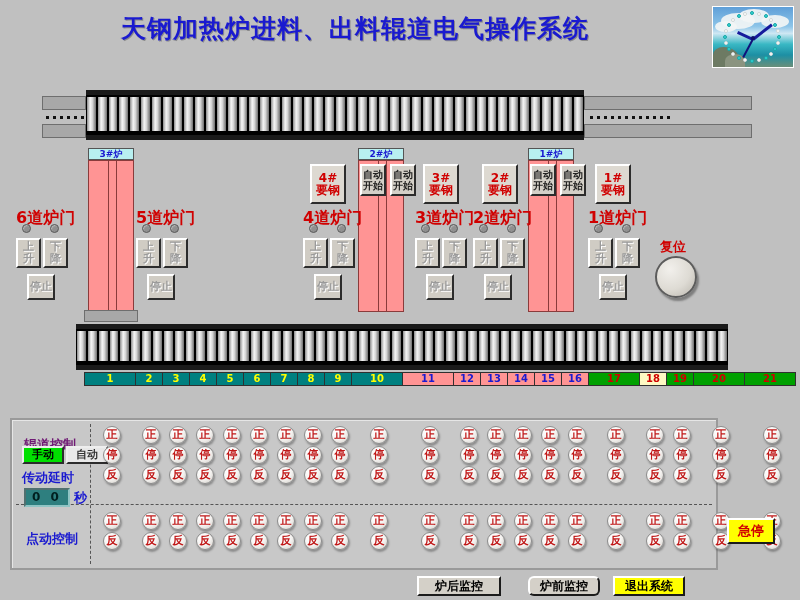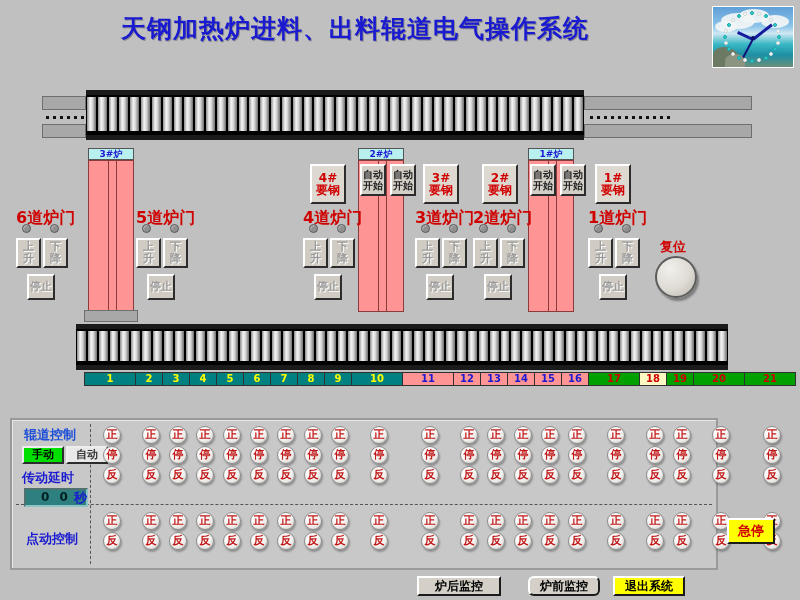--- a/index.html
+++ b/index.html
@@ -116,30 +116,30 @@
     position:absolute; background:#c8c8c8;
     border:2px solid #9a9a9a;
     box-shadow: inset 1px 1px 0 #e6e6e6;
   }
   .vsep { position:absolute; top:4px; bottom:4px; width:0;
           border-left:1px dashed #555; }
   .hsep { position:absolute; left:4px; right:4px; height:0;
           border-top:1px dashed #555; }
 
   .sect-title { position:absolute; font-size:13px; font-weight:bold; white-space:nowrap; }
-  .sect-title.red { color:#1d4ed8; }
+  .sect-title.red { color:#701a75;margin-top:10px; }
   .sect-title.blue { color:#1a1ad0; }
 
   .modebtn { position:absolute; height:18px; width:42px;
              border:2px outset #eee; border-right-color:#808080; border-bottom-color:#808080;
              font-size:11px; font-weight:bold; text-align:center; line-height:14px; }
   .modebtn.on { background:#00e000; color:#000; }
   .modebtn.off { background:#e8e8e8; color:#333; }
 
-  .delaybox { position:absolute; width:64px; height:19px;
+  .delaybox { position:absolute; width:46px; height:19px;
               background:#2e7f7f; border:2px inset #8fc4c4;
               color:#002020; font-size:12px; font-weight:bold;
               letter-spacing:3px; text-align:center; line-height:15px; }
   .delayunit { position:absolute; font-size:13px; font-weight:bold; color:#1a1ad0; }
 
   .cbtn {
     position:absolute; width:18px; height:18px; border-radius:50%;
     background: radial-gradient(circle at 34% 28%, #ffffff 0%, #f6f4f2 50%, #cfccc6 100%);
     border:1px solid #8c8c8c;
     box-shadow: 1px 2px 2px rgba(0,0,0,.30);

